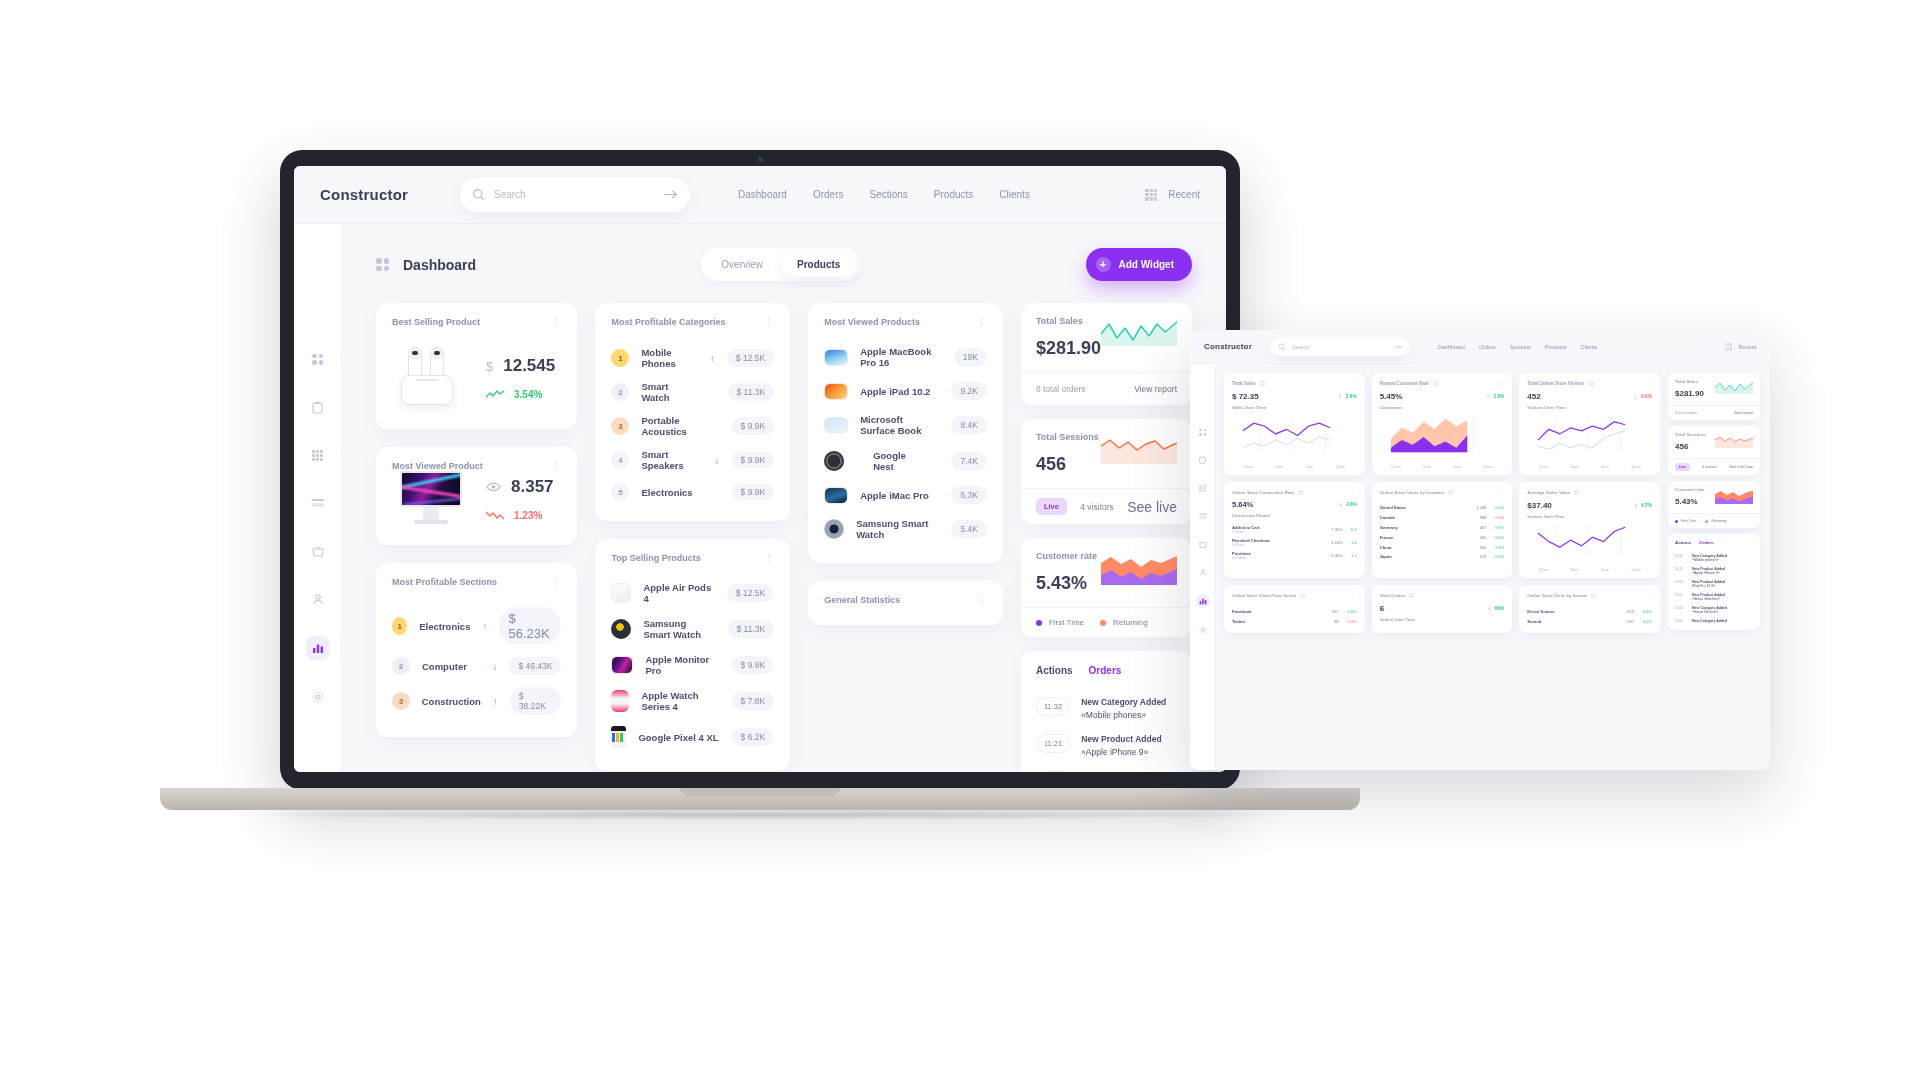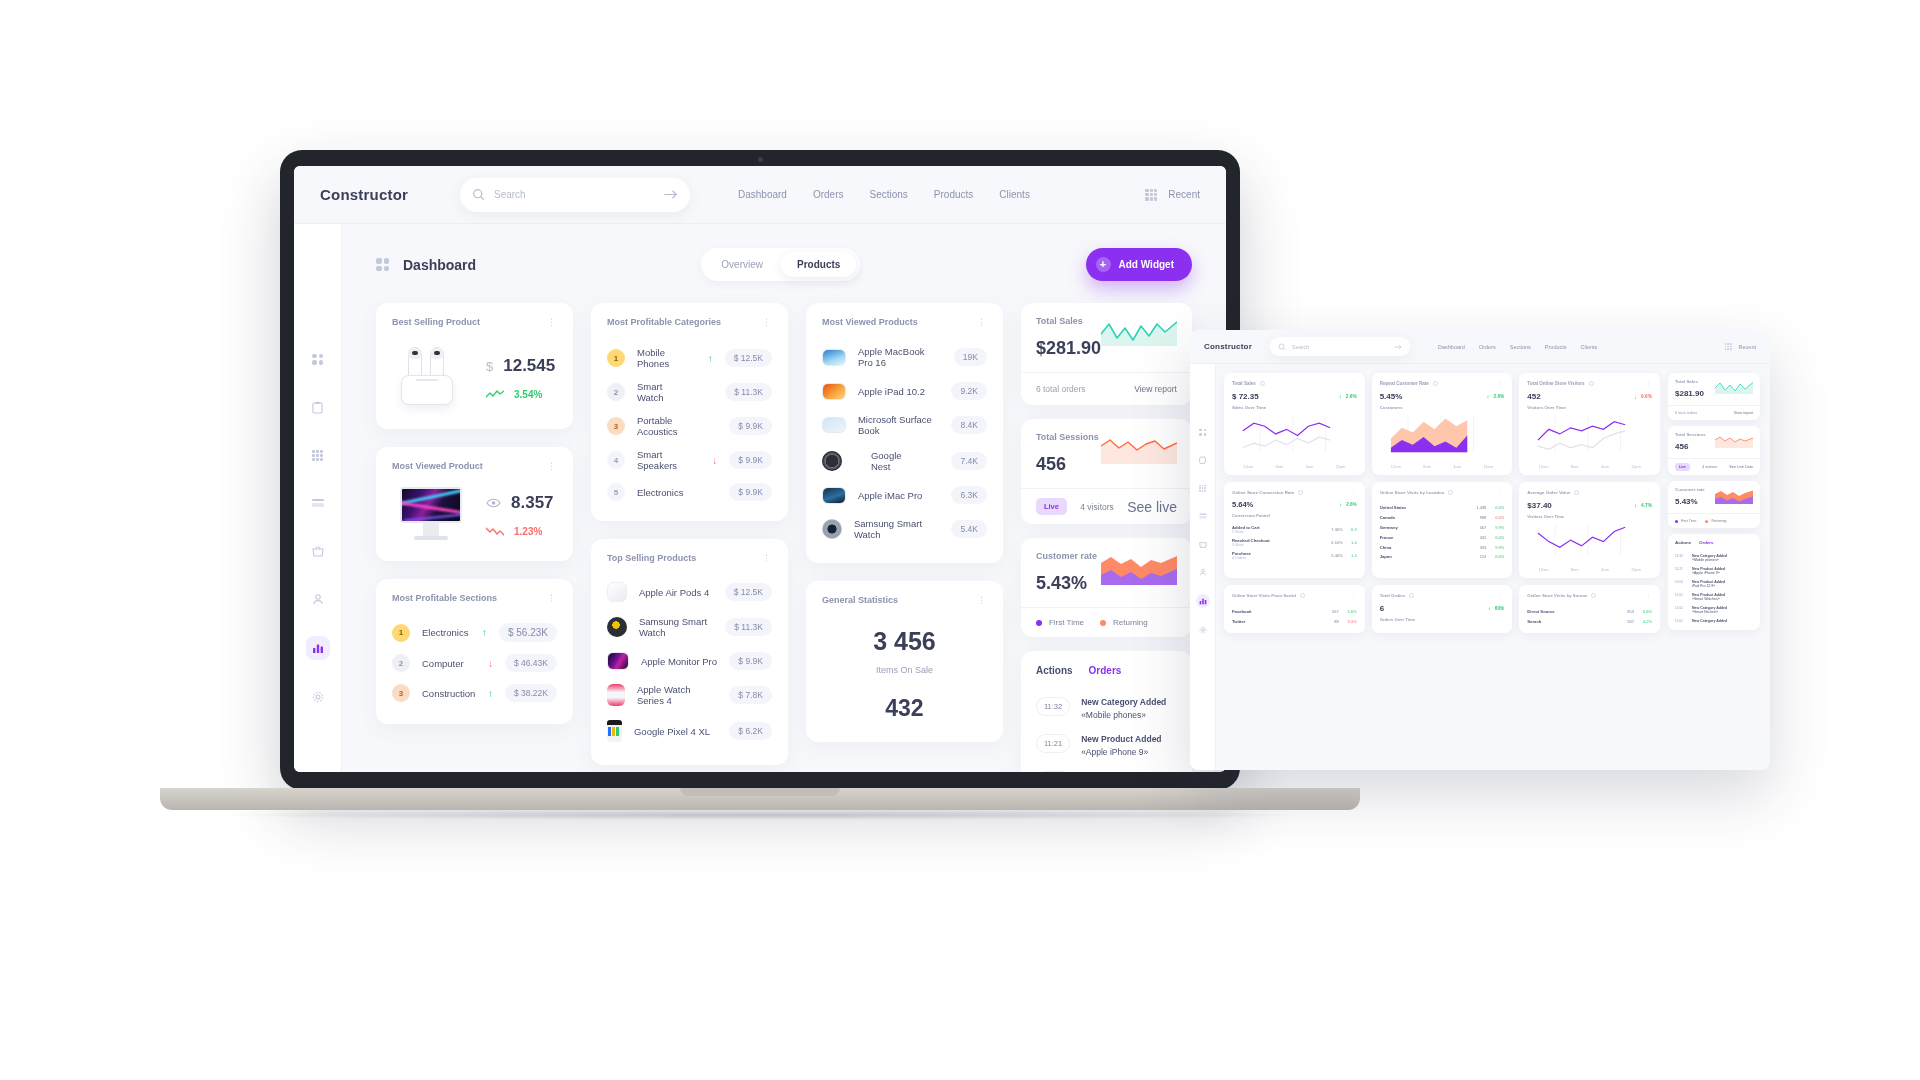--- a/index.html
+++ b/index.html
@@ -68,21 +68,21 @@
   .row { display:flex; align-items:center; }
   .rank { border-radius:50%; display:flex; align-items:center; justify-content:center; font-weight:700; }
   .rank.g1 { background:#ffd873; color:#8a6200; }
   .rank.g2 { background:#eef0f6; color:#8c93ad; }
   .rank.g3 { background:#fbdcc2; color:#b06a2a; }
   .rank.gn { background:#f3f5fa; color:#9aa0b8; }
   .pill { background:#f3f5fa; border-radius:999px; color:#7c melodies; }
   .pill { color:#858cab; }
   .up { color:#2ecc71; }
   .down { color:#ff6b6b; }
-  .name { color:#4a5070; font-weight:400; }
+  .name { color:#4a5070; font-weight:700; }
   .thumb { border-radius:6px; background-size:cover; background-position:center; }
 
   
   #floating {
     position:absolute; left:1190px; top:330px; width:580px; height:440px;
     background:#f7f8fb; border-radius:8px; overflow:hidden;
     box-shadow: 0 24px 60px rgba(40,45,80,.18);
   }
   .mini-card { background:#fff; border-radius:7px; box-shadow:0 3px 10px rgba(80,90,140,.07); }
   .mini-title { color:#9aa0b8; font-weight:700; }
@@ -252,21 +252,21 @@
                   </div>
                 </div>
               </div>
             </div>
 
             <div class="card" style="padding:14px 16px 18px;">
               <div style="display:flex; justify-content:space-between; align-items:flex-start;">
                 <span class="card-title" style="font-size:9px;">Most Viewed Product</span>
                 <span class="dots" style="font-size:9px;">⋮</span>
               </div>
-              <div style="display:flex; align-items:center; margin-top:16px;text-align:right;">
+              <div style="display:flex; align-items:center; text-align:right;">
                 <div style="width:86px;height:56px;position:relative;">
                   <div style="position:absolute;left:8px;top:0;width:62px;height:36px;border-radius:3px;border:2px solid #e7eaf1;background:linear-gradient(120deg,#120826,#3c1070 28%,#8b1f9e 45%,#1e1040 62%,#0a0618);overflow:hidden;">
                     <div style="position:absolute;left:-8px;top:6px;width:80px;height:3px;background:#43d0ff;filter:blur(1px);transform:rotate(-12deg);"></div>
                     <div style="position:absolute;left:-4px;top:18px;width:76px;height:3px;background:#ff46c8;filter:blur(1px);transform:rotate(9deg);"></div>
                     <div style="position:absolute;left:2px;top:27px;width:70px;height:2px;background:#7b5cff;filter:blur(1px);transform:rotate(-6deg);"></div>
                   </div>
                   <div style="position:absolute;left:31px;top:36px;width:16px;height:13px;background:#e9ebf1;"></div>
                   <div style="position:absolute;left:22px;top:49px;width:34px;height:4px;background:#dfe2ea;border-radius:2px;"></div>
                 </div>
                 <div style="margin-left:8px;">
@@ -290,21 +290,21 @@
             <div class="card" style="padding:14px 16px 16px;">
               <div style="display:flex; justify-content:space-between; align-items:flex-start;">
                 <span class="card-title" style="font-size:9px;">Most Profitable Sections</span>
                 <span class="dots" style="font-size:9px;">⋮</span>
               </div>
               <div style="margin-top:14px;">
                 <div class="row" style="gap:12px; padding:6px 0;">
                   <span class="rank g1" style="width:18px;height:18px;font-size:8px;">1</span>
                   <span class="name" style="font-size:9.5px;flex:1;">Electronics</span>
                   <span class="up" style="font-size:10px;">↑</span>
-                  <span class="pill" style="font-size:10px;padding:4px 9px;">$ 56.23K</span>
+                  <span class="pill" style="font-size:13px;padding:4px 9px;">$ 56.23K</span>
                 </div>
                 <div class="row" style="gap:12px; padding:6px 0;">
                   <span class="rank g2" style="width:18px;height:18px;font-size:8px;">2</span>
                   <span class="name" style="font-size:9.5px;flex:1;">Computer</span>
                   <span class="down" style="font-size:10px;">↓</span>
                   <span class="pill" style="font-size:8.5px;padding:4px 9px;">$ 46.43K</span>
                 </div>
                 <div class="row" style="gap:12px; padding:6px 0;">
                   <span class="rank g3" style="width:18px;height:18px;font-size:8px;">3</span>
                   <span class="name" style="font-size:9.5px;flex:1;">Construction</span>
@@ -431,25 +431,20 @@
                   <span class="name" style="font-size:9.5px;flex:1;">Samsung Smart Watch</span>
                   <span class="pill" style="font-size:8.5px;padding:4px 9px;">5.4K</span>
                 </div>
               </div>
             </div>
 
             <div class="card" style="padding:14px 16px 20px;">
               <div style="display:flex; justify-content:space-between; align-items:flex-start;">
                 <span class="card-title" style="font-size:9px;">General Statistics</span>
                 <span class="dots" style="font-size:9px;">⋮</span>
-              </div>
-              <div style="text-align:center;margin-top:22px;">
-                <div style="color:#3b4058;font-size:25px;font-weight:700;">3 456</div>
-                <div style="color:#9aa0b8;font-size:9px;margin-top:9px;">Items On Sale</div>
-                <div style="color:#3b4058;font-size:23px;font-weight:700;margin-top:20px;">432</div>
               </div>
             </div>
           </div>
 
           <div style="width:178px; display:flex; flex-direction:column; gap:14px;">
             <div class="card">
               <div style="padding:13px 15px 13px;">
                 <div style="display:flex;justify-content:space-between;align-items:flex-start;">
                   <div>
                     <div class="card-title" style="font-size:9px;color:#8c93ad;">Total Sales</div>

